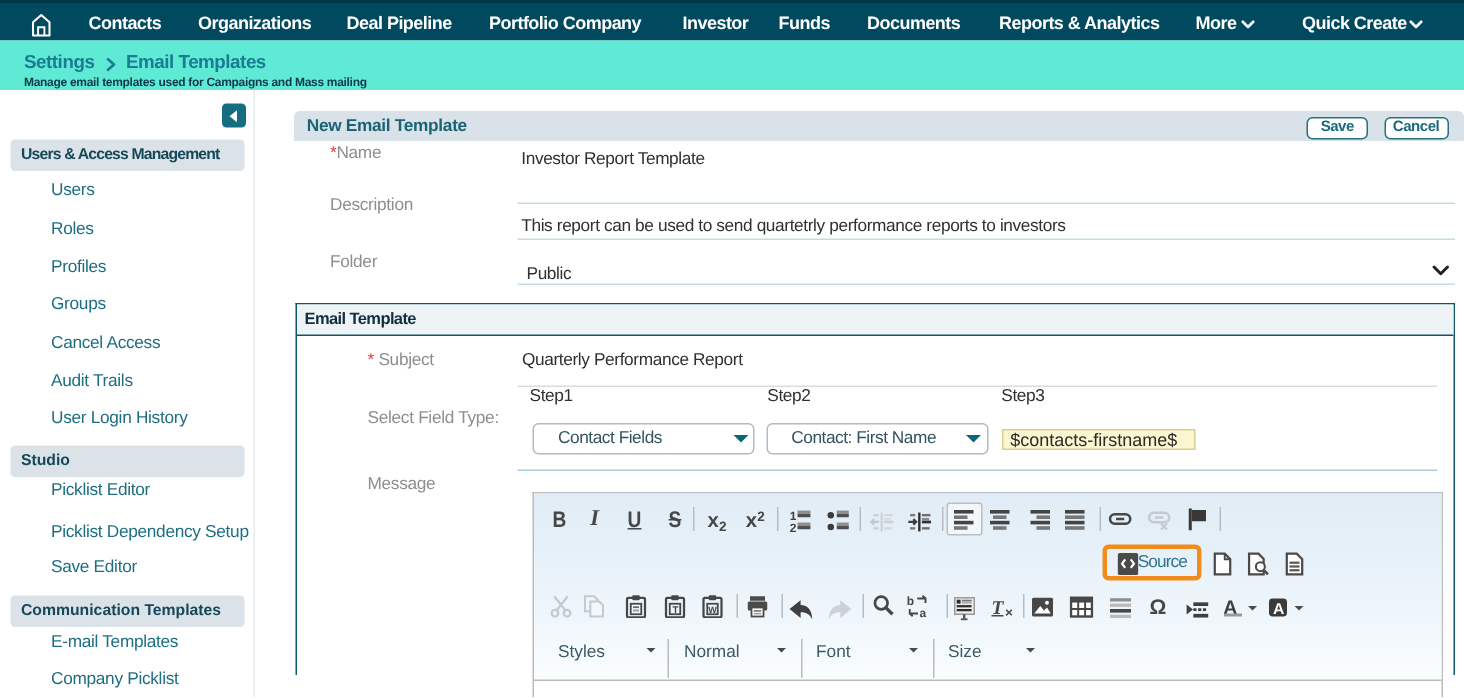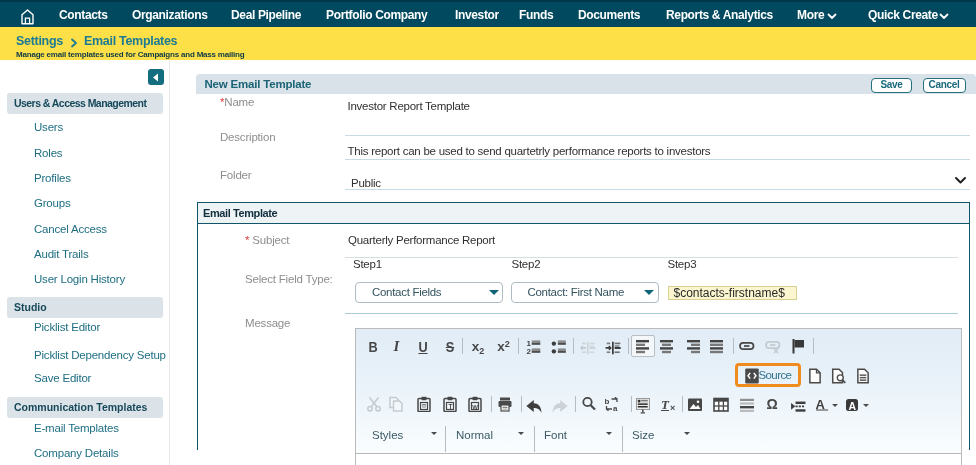--- a/index.html
+++ b/index.html
@@ -5,21 +5,21 @@
   * { margin:0; padding:0; box-sizing:border-box; }
   html,body { width:976px; height:465px; background:#fff; font-family:"Liberation Sans", sans-serif; overflow:hidden; }
   .abs { position:absolute; }
   #page { position:relative; width:976px; height:465px; }
 
   
   #nav { position:absolute; left:0; top:0; width:976px; height:27px; background:#00495e; border-top:2px solid #013849; }
   .navitem { position:absolute; top:0; height:27px; line-height:26px; color:#fff; font-size:12px; font-weight:700; letter-spacing:-0.35px; white-space:nowrap; }
 
   
-  #crumbband { position:absolute; left:0; top:27px; width:976px; height:33px; background:#fde047; }
+  #crumbband { position:absolute; left:0; top:27px; width:976px; height:33px; background:#5eead4; }
 
   
   #sidebar { position:absolute; left:0; top:60px; width:170px; height:405px; background:#fff; border-right:1px solid #e7eaec; }
   .sidehdr { position:absolute; left:7px; width:156px; height:21px; background:#dbe3e8; border-radius:3px; color:#17485a; font-size:10.5px; font-weight:700; line-height:21px; padding-left:7px; white-space:nowrap; overflow:hidden; }
   .sideitem { position:absolute; left:34px; color:#1e6e82; font-size:11.5px; letter-spacing:-0.2px; white-space:nowrap; }
 
   
   #hdrbar { position:absolute; left:196px; top:74px; width:780px; height:20px; background:#d8e2e8; border-radius:4px 4px 0 0; }
   .btn { position:absolute; top:77.5px; height:15px; background:#fff; border:1.5px solid #26707f; border-radius:4px; color:#19697c; font-size:10px; letter-spacing:-0.3px; font-weight:700; text-align:center; line-height:11.5px; }
   .lbl { position:absolute; color:#8e8e8e; font-size:11.5px; letter-spacing:-0.2px; white-space:nowrap; }
@@ -88,21 +88,21 @@
     <span class="sideitem" style="top:137px">Groups</span>
     <span class="sideitem" style="top:162.5px">Cancel Access</span>
     <span class="sideitem" style="top:188px">Audit Trails</span>
     <span class="sideitem" style="top:213px">User Login History</span>
     <div class="sidehdr" style="top:236.5px">Studio</div>
     <span class="sideitem" style="top:260.5px">Picklist Editor</span>
     <span class="sideitem" style="top:288.5px">Picklist Dependency Setup</span>
     <span class="sideitem" style="top:312px">Save Editor</span>
     <div class="sidehdr" style="top:336.5px">Communication Templates</div>
     <span class="sideitem" style="top:362px">E-mail Templates</span>
-    <span class="sideitem" style="top:386.5px">Company Details</span>
+    <span class="sideitem" style="top:386.5px">Company Picklist</span>
   </div>
   <div id="hdrbar">
     <span class="abs" style="left:8.5px;top:4px;color:#1b6375;font-size:11.5px;letter-spacing:-0.2px;font-weight:700">New Email Template</span>
   </div>
   <div class="btn" style="left:871px;width:41px">Save</div>
   <div class="btn" style="left:922.5px;width:43px">Cancel</div>
 
   <span class="lbl" style="left:220px;top:96px"><span class="ast">*</span>Name</span>
   <span class="val" style="left:347.5px;top:99.5px">Investor Report Template</span>
   <div class="uline" style="left:344.5px;top:135px;width:625.5px"></div>

